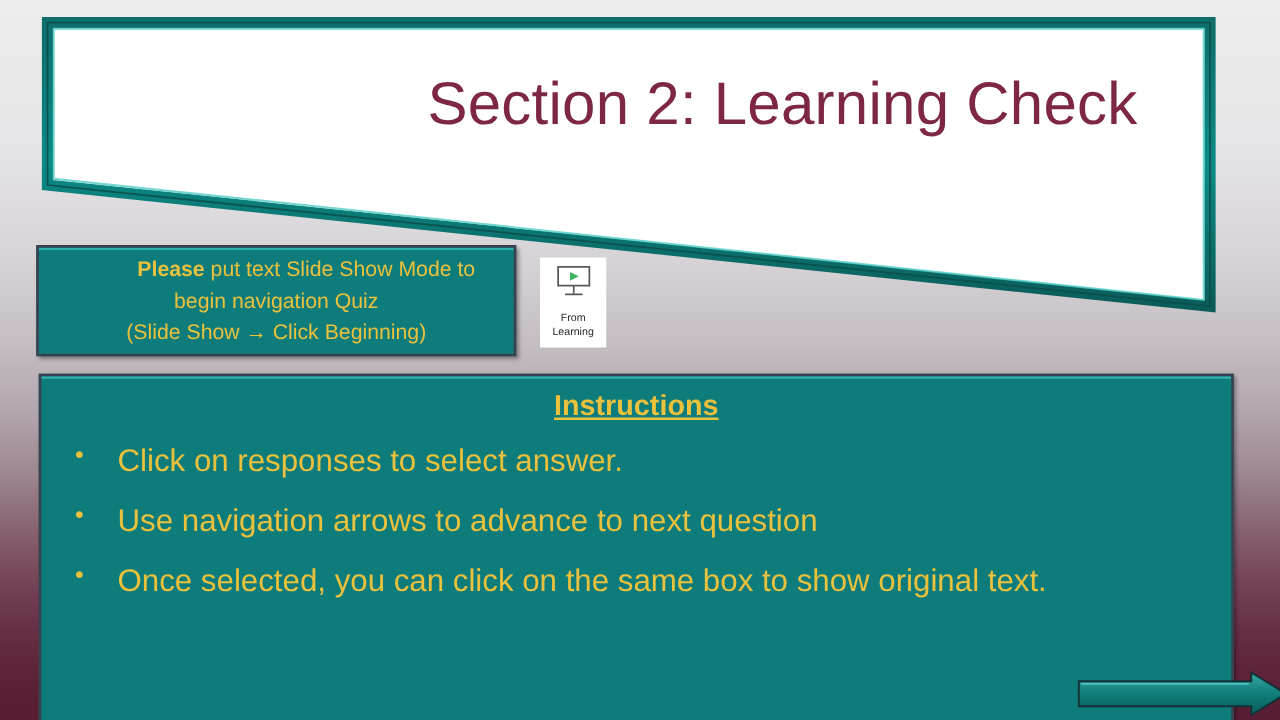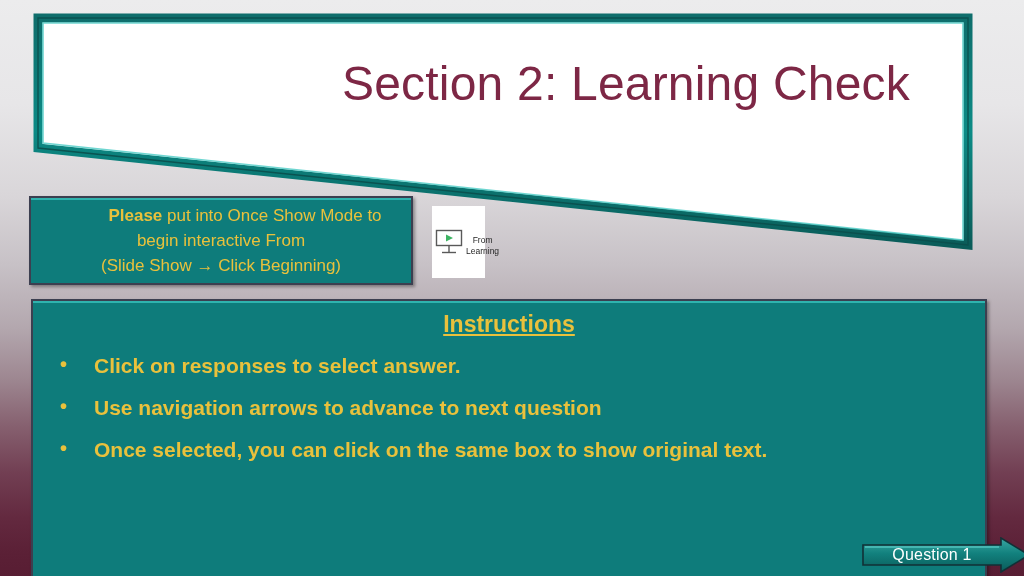--- a/index.html
+++ b/index.html
@@ -78,20 +78,21 @@
 
   
   #from-beginning {
     position: absolute;
     left: 432px;
     top: 206px;
     width: 53px;
     height: 72px;
     background: #ffffff;
     display: flex;
+    flex-direction: column;
     align-items: center;
     justify-content: flex-start;
     padding-top: 5px;
     box-sizing: border-box;
   }
   #from-beginning .fb-label {
     font-size: 8.5px;
     color: #262626;
     text-align: center;
     line-height: 1.25;
@@ -122,24 +123,23 @@
     line-height: 1.2;
   }
   #instructions-list {
     list-style: none;
     margin: 0;
     padding: 0;
   }
   #instructions-list li {
     position: relative;
     padding-left: 45px;
-    font-size: 21px;
+    font-size: 25px;
     line-height: 1.44;
     margin: 12px 0 1px 0;
-    font-weight: bold;
   }
   #instructions-list li::before {
     content: "\2022";
     position: absolute;
     left: 11px;
     top: -1px;
     font-size: 20px;
   }
 
   
@@ -181,22 +181,22 @@
       </defs>
       <polygon points="38,18 968,18 968,245 38,148" fill="#ffffff" stroke="url(#bevel)" stroke-width="9"></polygon>
       <polygon points="43,23 963,23 963,240 43,143" fill="none" stroke="#56cfc9" stroke-width="1.6" opacity="0.85"></polygon>
       <polygon points="38,18 968,18 968,245 38,148" fill="none" stroke="#0a4f4d" stroke-width="1.4" opacity="0.9"></polygon>
     </svg>
   </div>
 
   <div id="title-text">Section 2: Learning Check</div>
 
   <div id="please-box">
-    <div class="ln"><span class="strong">Please</span><span> put into Once Show Mode to</span></div>
-    <div class="ln">begin interactive From</div>
+    <div class="ln"><span class="strong">Please</span><span> put text Slide Show Mode to</span></div>
+    <div class="ln">begin navigation Quiz</div>
     <div class="ln">(Slide Show → Click Beginning)</div>
   </div>
 
   <div id="from-beginning">
     <span>
       <svg width="34" height="30" viewBox="0 0 34 30" xmlns="http://www.w3.org/2000/svg">
         <rect x="4.5" y="2.5" width="25" height="15" fill="#ffffff" stroke="#595959" stroke-width="1.4"></rect>
         <polygon points="14,6.5 14,13.5 21,10" fill="#3db463"></polygon>
         <line x1="17" y1="17.5" x2="17" y2="24" stroke="#595959" stroke-width="1.4"></line>
         <line x1="10" y1="24.5" x2="24" y2="24.5" stroke="#595959" stroke-width="1.4"></line>
@@ -222,16 +222,15 @@
       <defs>
         <linearGradient id="arrowGrad" x1="0" y1="0" x2="0" y2="1">
           <stop offset="0%" stop-color="#3aa8a3"></stop>
           <stop offset="45%" stop-color="#12817e"></stop>
           <stop offset="100%" stop-color="#0a5b59"></stop>
         </linearGradient>
       </defs>
       <polygon points="1,8 139,8 139,1 167,18 139,35 139,28 1,28" fill="url(#arrowGrad)" stroke="#123036" stroke-width="1.6"></polygon>
       <polyline points="3,10 137,10" fill="none" stroke="#57c9c3" stroke-width="1.4" opacity="0.9"></polyline>
     </svg>
-    <div class="q-label">Question 1</div>
   </div>
 
 </div>
 
 </body></html>

